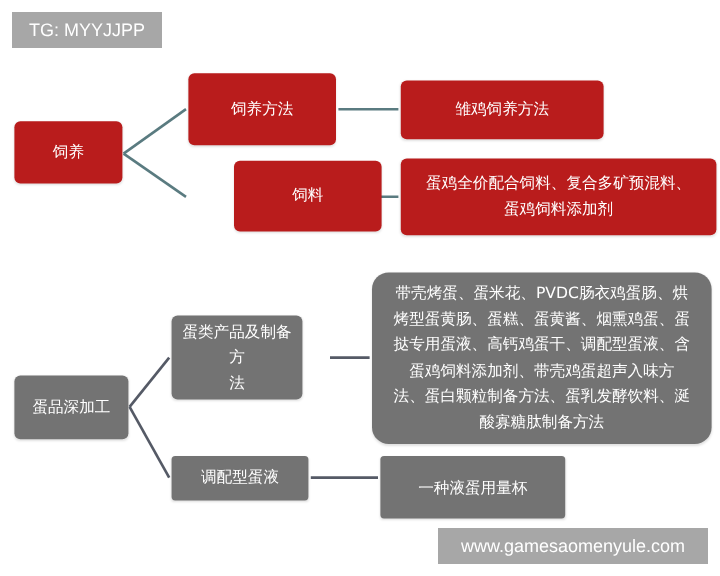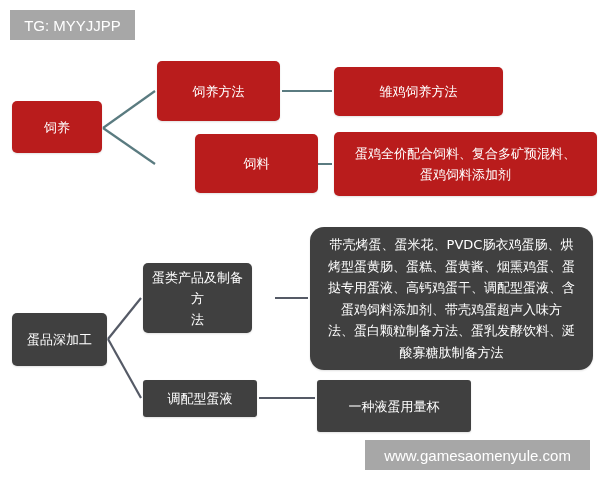--- a/index.html
+++ b/index.html
@@ -32,21 +32,21 @@
       display: flex;
       align-items: center;
       justify-content: center;
       text-align: center;
       border-radius: 5px;
       font-size: 13px;
       line-height: 21px;
       box-shadow: 0 1px 2px rgba(0,0,0,0.12);
     }
     .teal { background: #b91c1c; }
-    .blue { background: #404040; }
+    .blue { background: #737373; }
     .node span { display: block; }
 
     #n-siyang        { left: 12px;  top: 101px; width: 90px;  height: 52px; }
     #n-siyang-fangfa { left: 157px; top: 61px;  width: 123px; height: 60px; }
     #n-siliao        { left: 157px; top: 134px; width: 123px; height: 59px; margin-left: 38px; }
     #n-chuji         { left: 334px; top: 67px;  width: 169px; height: 49px; }
     #n-danji-siliao  { left: 334px; top: 132px; width: 263px; height: 64px; padding: 3px 6px; }
 
     #n-danpin        { left: 12px;  top: 313px; width: 95px;  height: 53px; }
     #n-danlei        { left: 143px; top: 263px; width: 109px; height: 70px; padding: 0 8px; }

